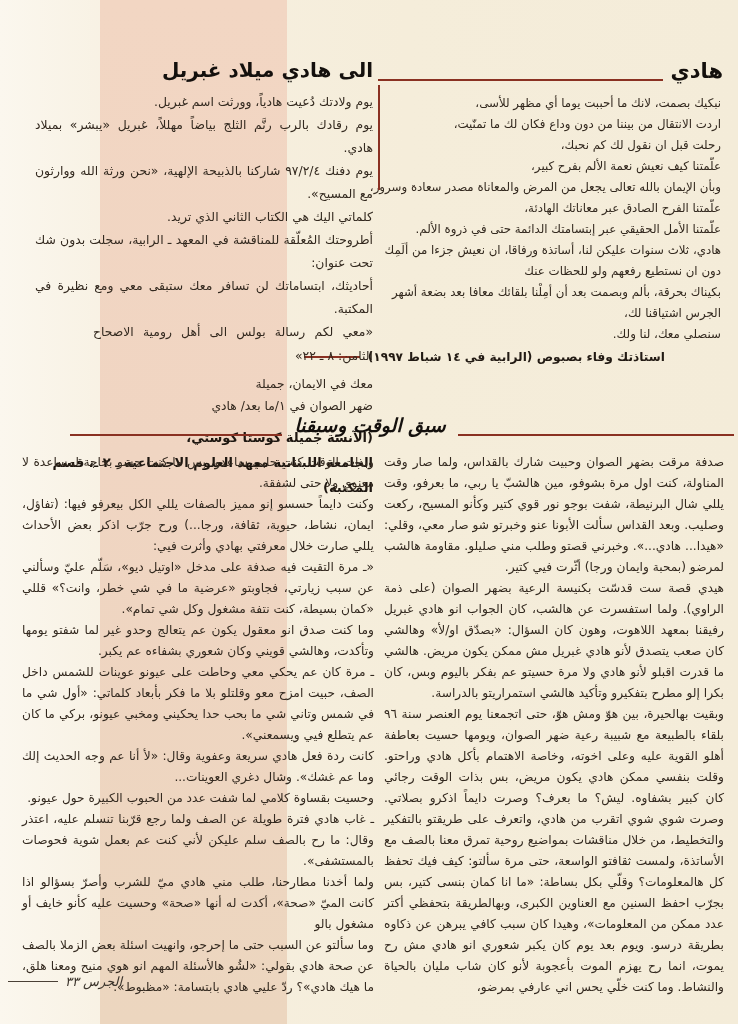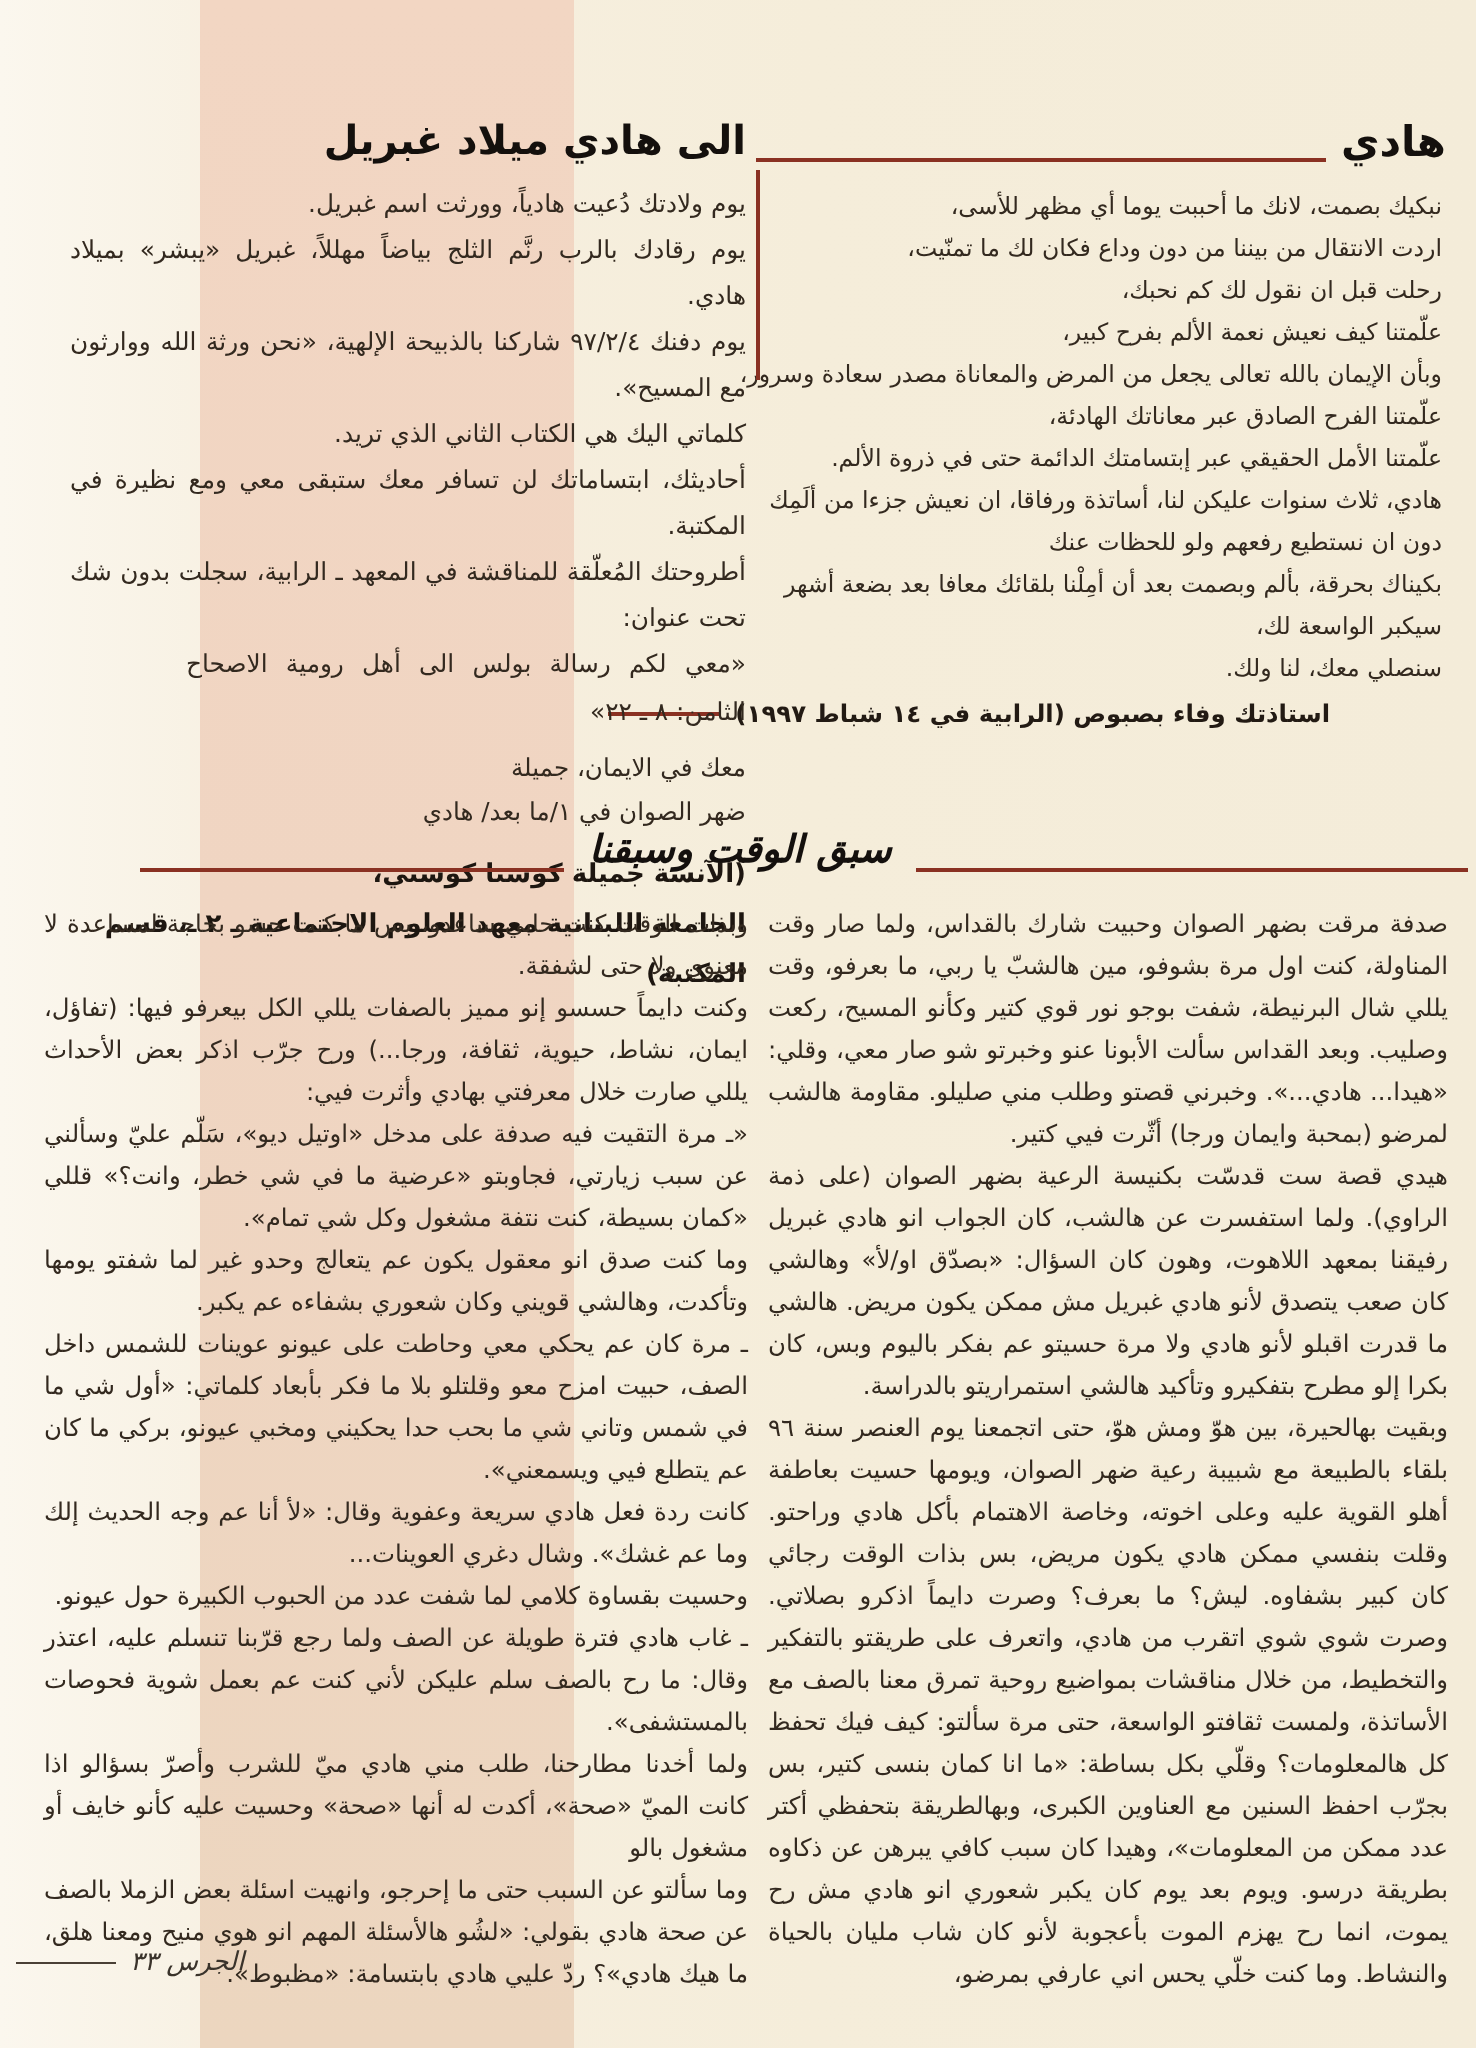--- a/index.html
+++ b/index.html
@@ -80,37 +80,37 @@
       <div class="poem-line">نبكيك بصمت، لانك ما أحببت يوما أي مظهر للأسى،</div>
       <div class="poem-line">اردت الانتقال من بيننا من دون وداع  فكان لك ما تمنّيت،</div>
       <div class="poem-line">رحلت قبل ان نقول لك كم نحبك،</div>
       <div class="poem-line">علّمتنا كيف نعيش نعمة الألم بفرح كبير،</div>
       <div class="poem-line">وبأن الإيمان بالله تعالى يجعل من المرض والمعاناة مصدر سعادة وسرور،</div>
       <div class="poem-line">علّمتنا الفرح الصادق عبر معاناتك الهادئة،</div>
       <div class="poem-line">علّمتنا الأمل الحقيقي عبر إبتسامتك الدائمة حتى في ذروة الألم.</div>
       <div class="poem-line">هادي، ثلاث سنوات عليكن لنا، أساتذة ورفاقا، ان نعيش جزءا من ألَمِك</div>
       <div class="poem-line">دون ان نستطيع رفعهم ولو للحظات عنك</div>
       <div class="poem-line">بكيناك بحرقة، بألم وبصمت بعد أن أمِلْنا بلقائك معافا بعد بضعة أشهر</div>
-      <div class="poem-line">سيكبر الواسعة لك،</div>
+      <div class="poem-line">الجرس اشتياقنا لك،</div>
       <div class="poem-line">سنصلي معك، لنا ولك.</div>
     </div>
     <div class="attribution">
       <span class="attribution-text">استاذتك وفاء بصبوص (الرابية في ١٤ شباط ١٩٩٧)</span>
       <span class="attribution-dash"></span>
     </div>
   </section>
 
   <section class="letter">
     <h1 class="letter-title">الى هادي ميلاد غبريل</h1>
     <p class="letter-line">يوم ولادتك دُعيت هادياً، وورثت اسم غبريل.</p>
     <p class="letter-line">يوم رقادك بالرب رنَّم الثلج بياضاً مهللاً، غبريل «يبشر» بميلاد هادي.</p>
     <p class="letter-line">يوم دفنك ٩٧/٢/٤ شاركنا بالذبيحة الإلهية، «نحن ورثة الله ووارثون مع المسيح».</p>
     <p class="letter-line">كلماتي اليك هي الكتاب الثاني الذي تريد.</p>
+    <p class="letter-line">أطروحتك المُعلّقة للمناقشة في المعهد ـ الرابية، سجلت بدون شك تحت عنوان:</p>
     <p class="letter-line">أحاديثك، ابتساماتك لن تسافر معك ستبقى معي ومع نظيرة في المكتبة.</p>
-    <p class="letter-line">أطروحتك المُعلّقة للمناقشة في المعهد ـ الرابية، سجلت بدون شك تحت عنوان:</p>
     <p class="letter-line quote">«معي لكم رسالة بولس الى أهل رومية الاصحاح الثامن: ٨ ـ ٢٢»</p>
     <div class="signoff-block">
       <p class="signoff-line">معك في الايمان، جميلة</p>
       <p class="signoff-line">ضهر الصوان في ١/ما بعد/ هادي</p>
     </div>
     <div class="credit-block">
       <p class="credit-line">(الآنسة جميلة كوستا كوستي،</p>
       <p class="credit-line">الجامعة اللبنانية معهد العلوم الاجتماعية ـ ٢ ـ، قسم المكتبة)</p>
     </div>
   </section>

